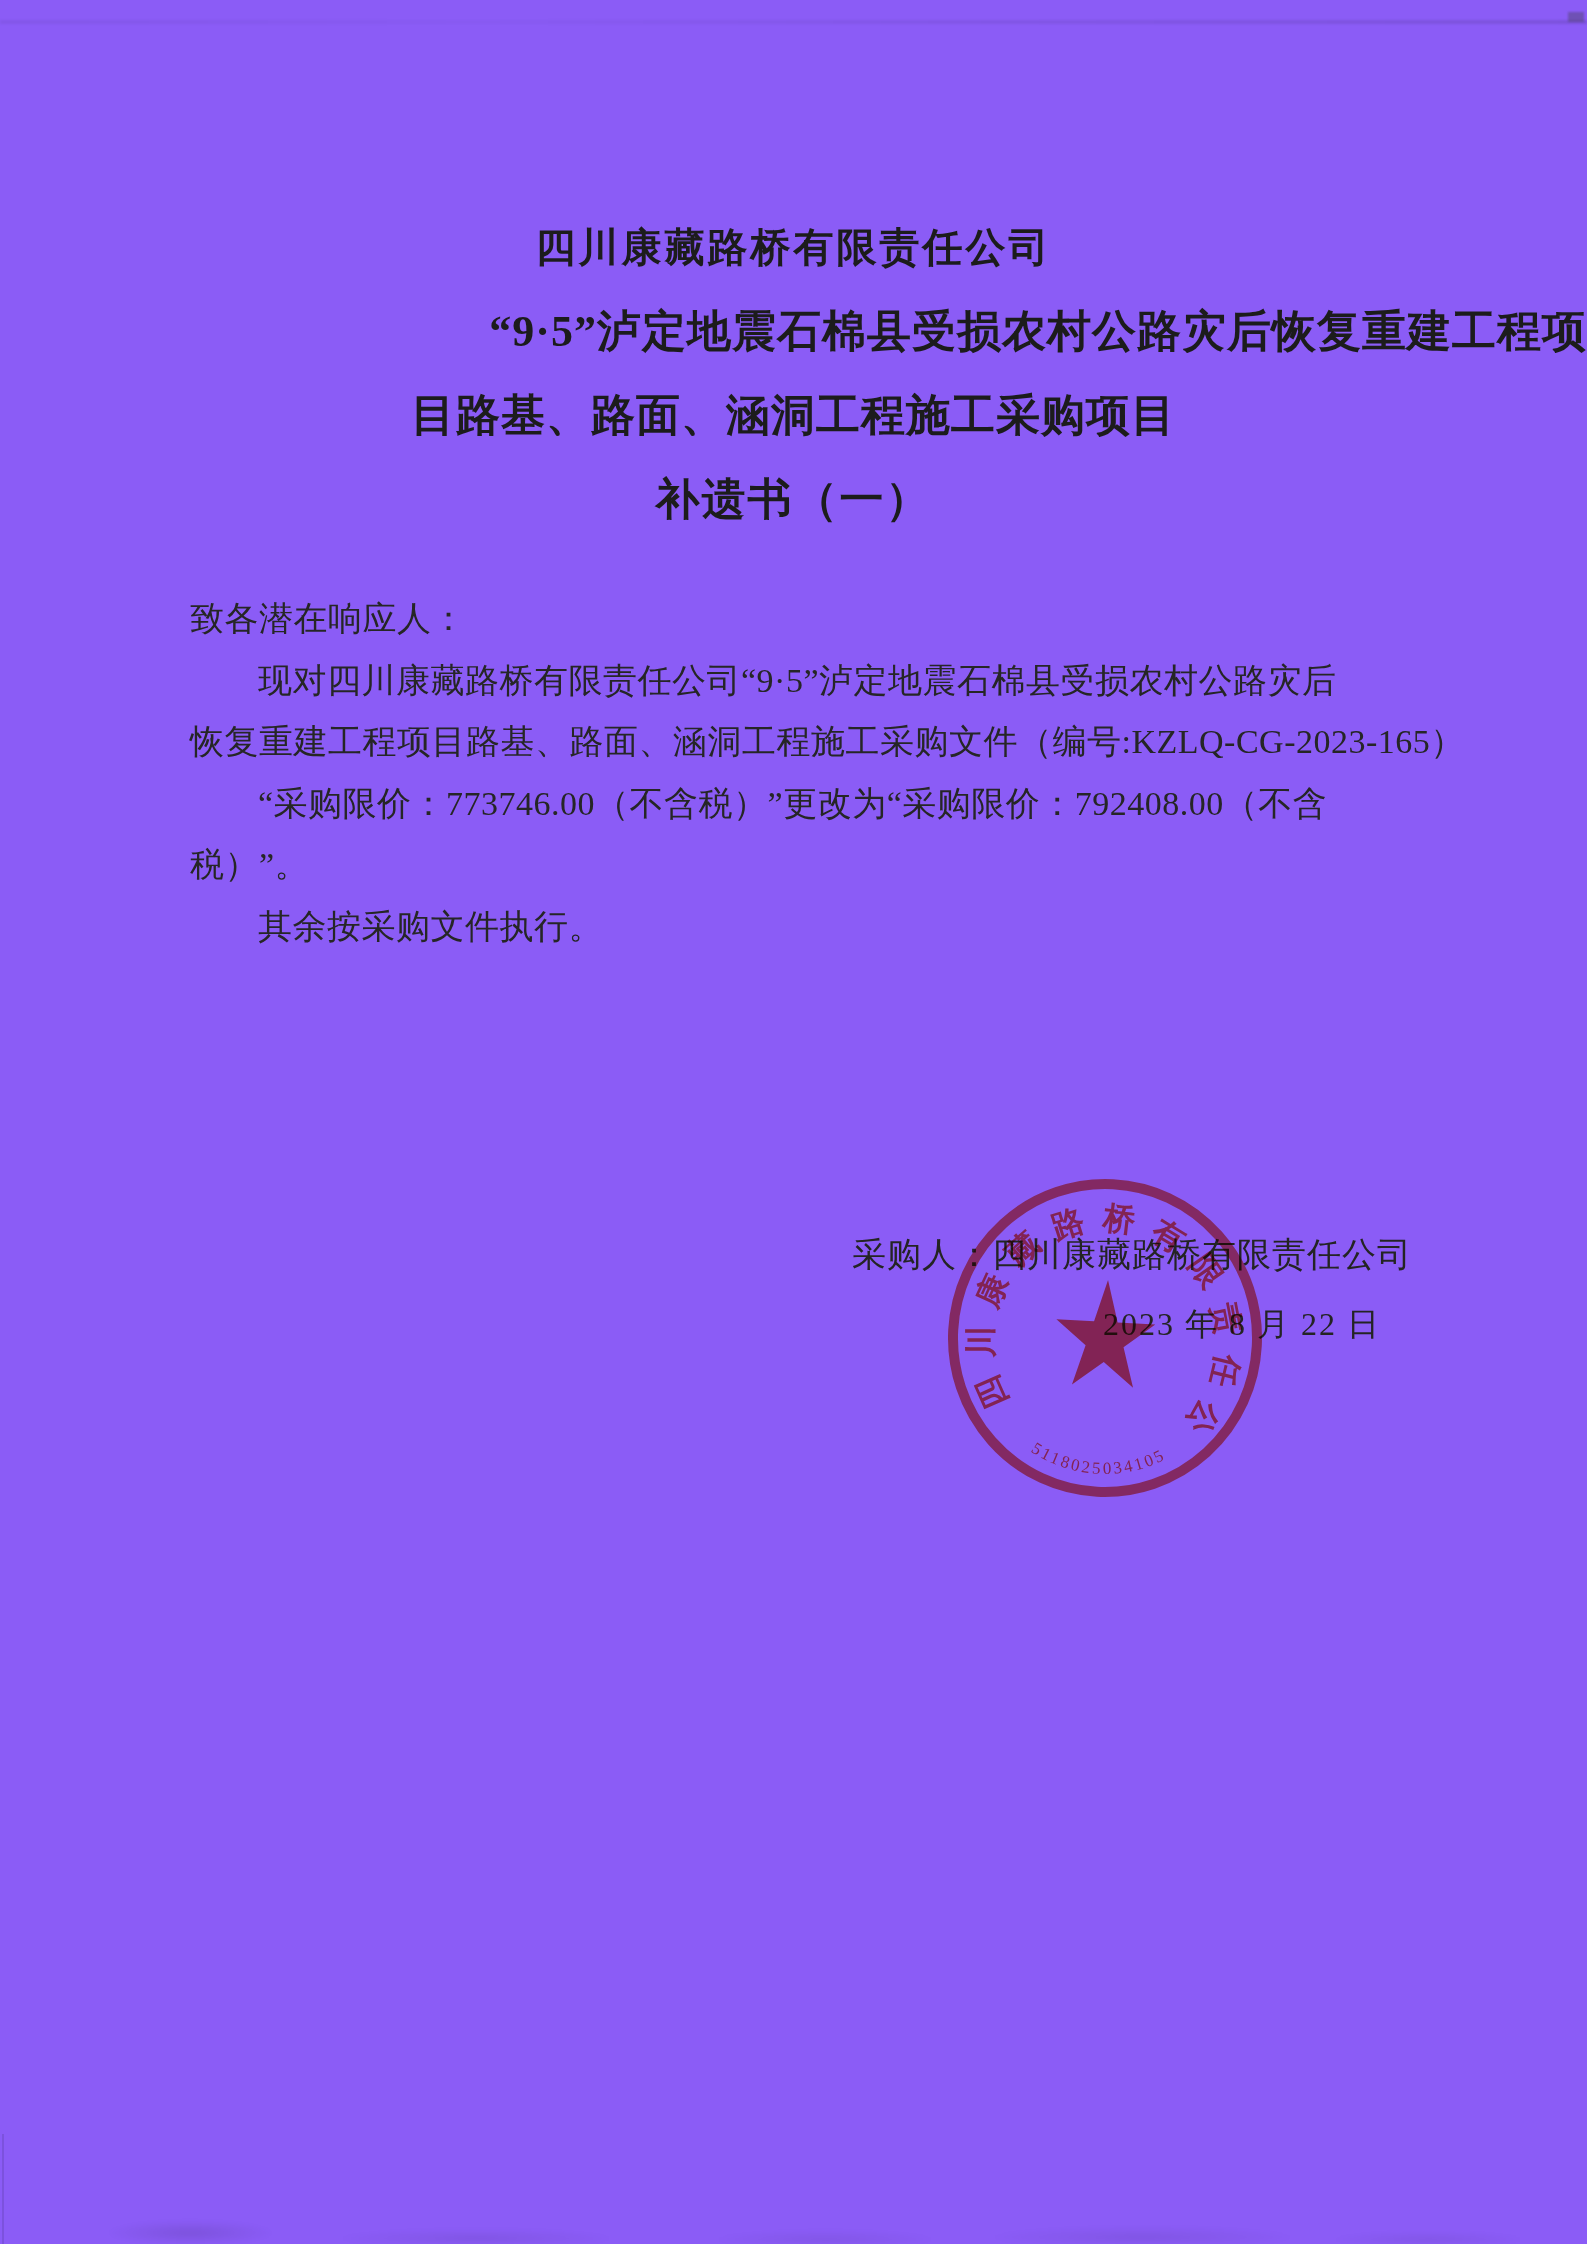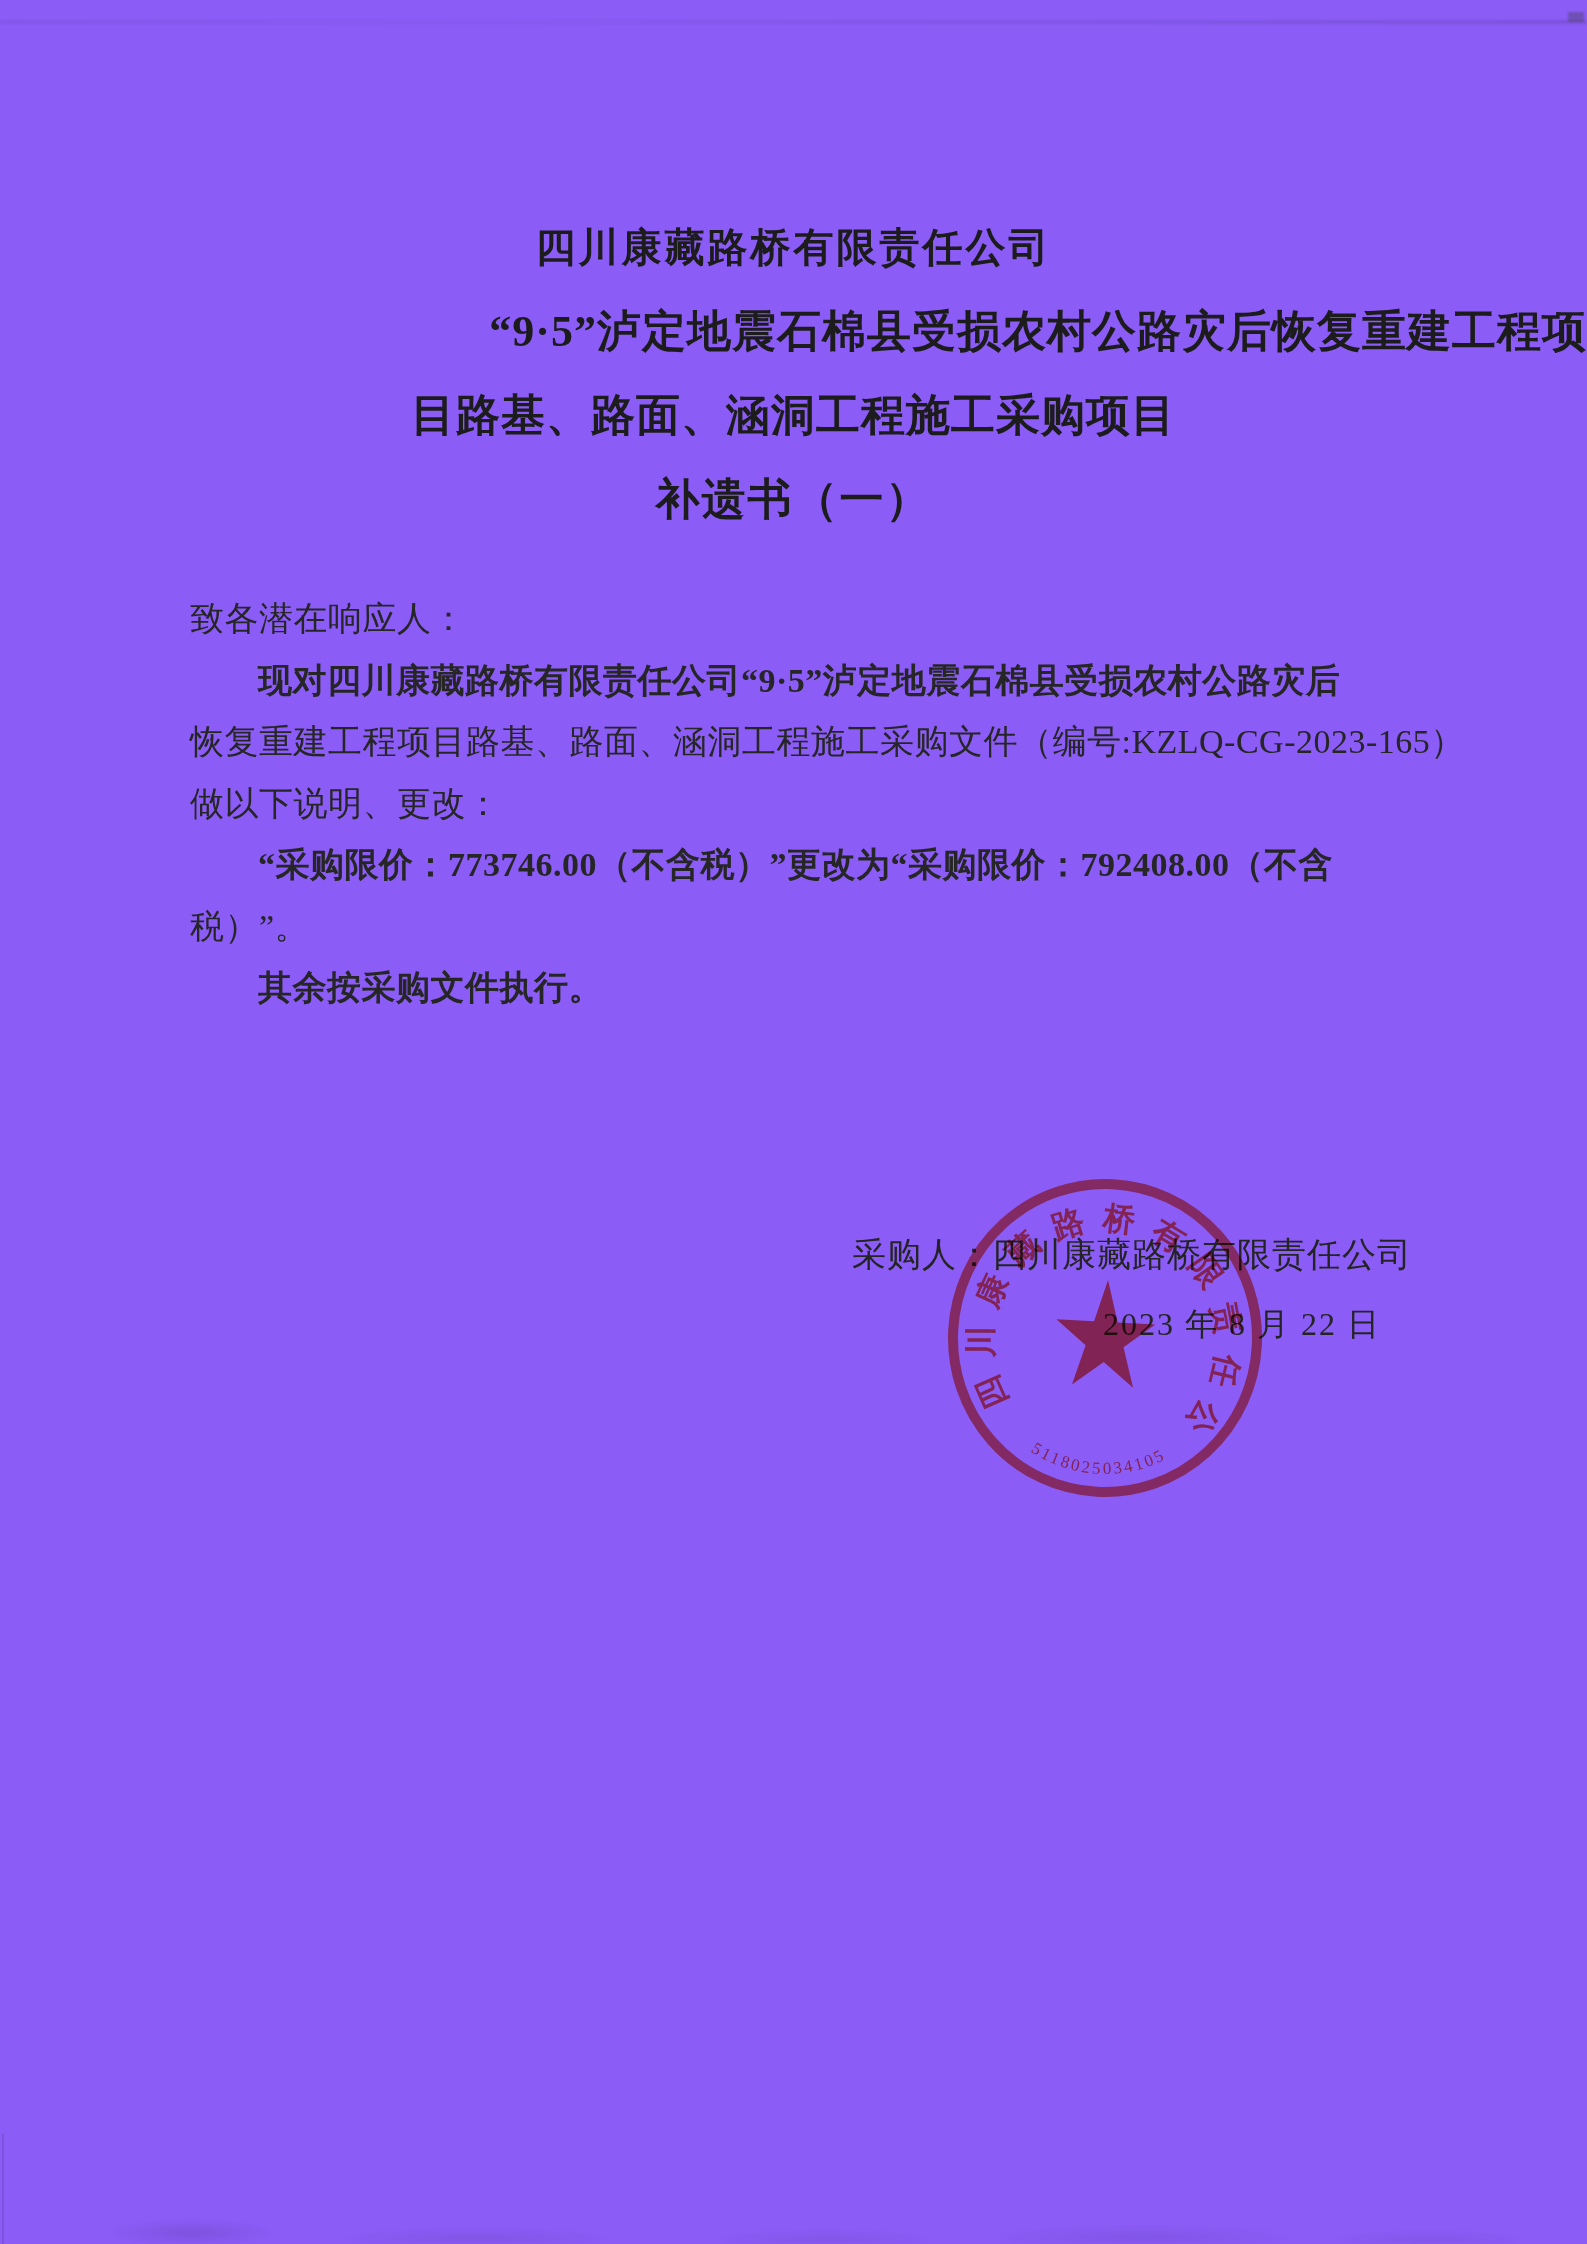--- a/index.html
+++ b/index.html
@@ -45,21 +45,21 @@
     width: 1215px;
     font-size: 34px;
     color: #262626;
   }
   .body-line {
     line-height: 61.5px;
     height: 61.5px;
     white-space: nowrap;
     letter-spacing: 0.5px;
   }
-  .body-line.indent { padding-left: 68px; font-weight: bold; }
+  .body-line.indent { padding-left: 68px; }
 
   
   .sig-buyer {
     position: absolute;
     top: 1232px;
     left: 852px;
     font-size: 34px;
     letter-spacing: 1px;
     color: #242424;
     white-space: nowrap;
@@ -140,21 +140,20 @@
     <div class="title-line t1">四川康藏路桥有限责任公司</div>
     <div class="title-line t2">“9·5”泸定地震石棉县受损农村公路灾后恢复重建工程项</div>
     <div class="title-line t3">目路基、路面、涵洞工程施工采购项目</div>
     <div class="title-line t4">补遗书（一）</div>
   </div>
 
   <div class="body-block">
     <div class="body-line">致各潜在响应人：</div>
     <div class="body-line indent">现对四川康藏路桥有限责任公司“9·5”泸定地震石棉县受损农村公路灾后</div>
     <div class="body-line">恢复重建工程项目路基、路面、涵洞工程施工采购文件（编号:KZLQ-CG-2023-165）</div>
-    <div class="body-line">做以下说明、更改：</div>
     <div class="body-line indent">“采购限价：773746.00（不含税）”更改为“采购限价：792408.00（不含</div>
     <div class="body-line">税）”。</div>
     <div class="body-line indent">其余按采购文件执行。</div>
   </div>
 
   <div class="sig-buyer">采购人：四川康藏路桥有限责任公司</div>
   <div class="sig-date">2023 年 8 月 22 日</div>
 
   <svg class="seal" viewBox="0 0 330 336" aria-hidden="true">
     <defs>

